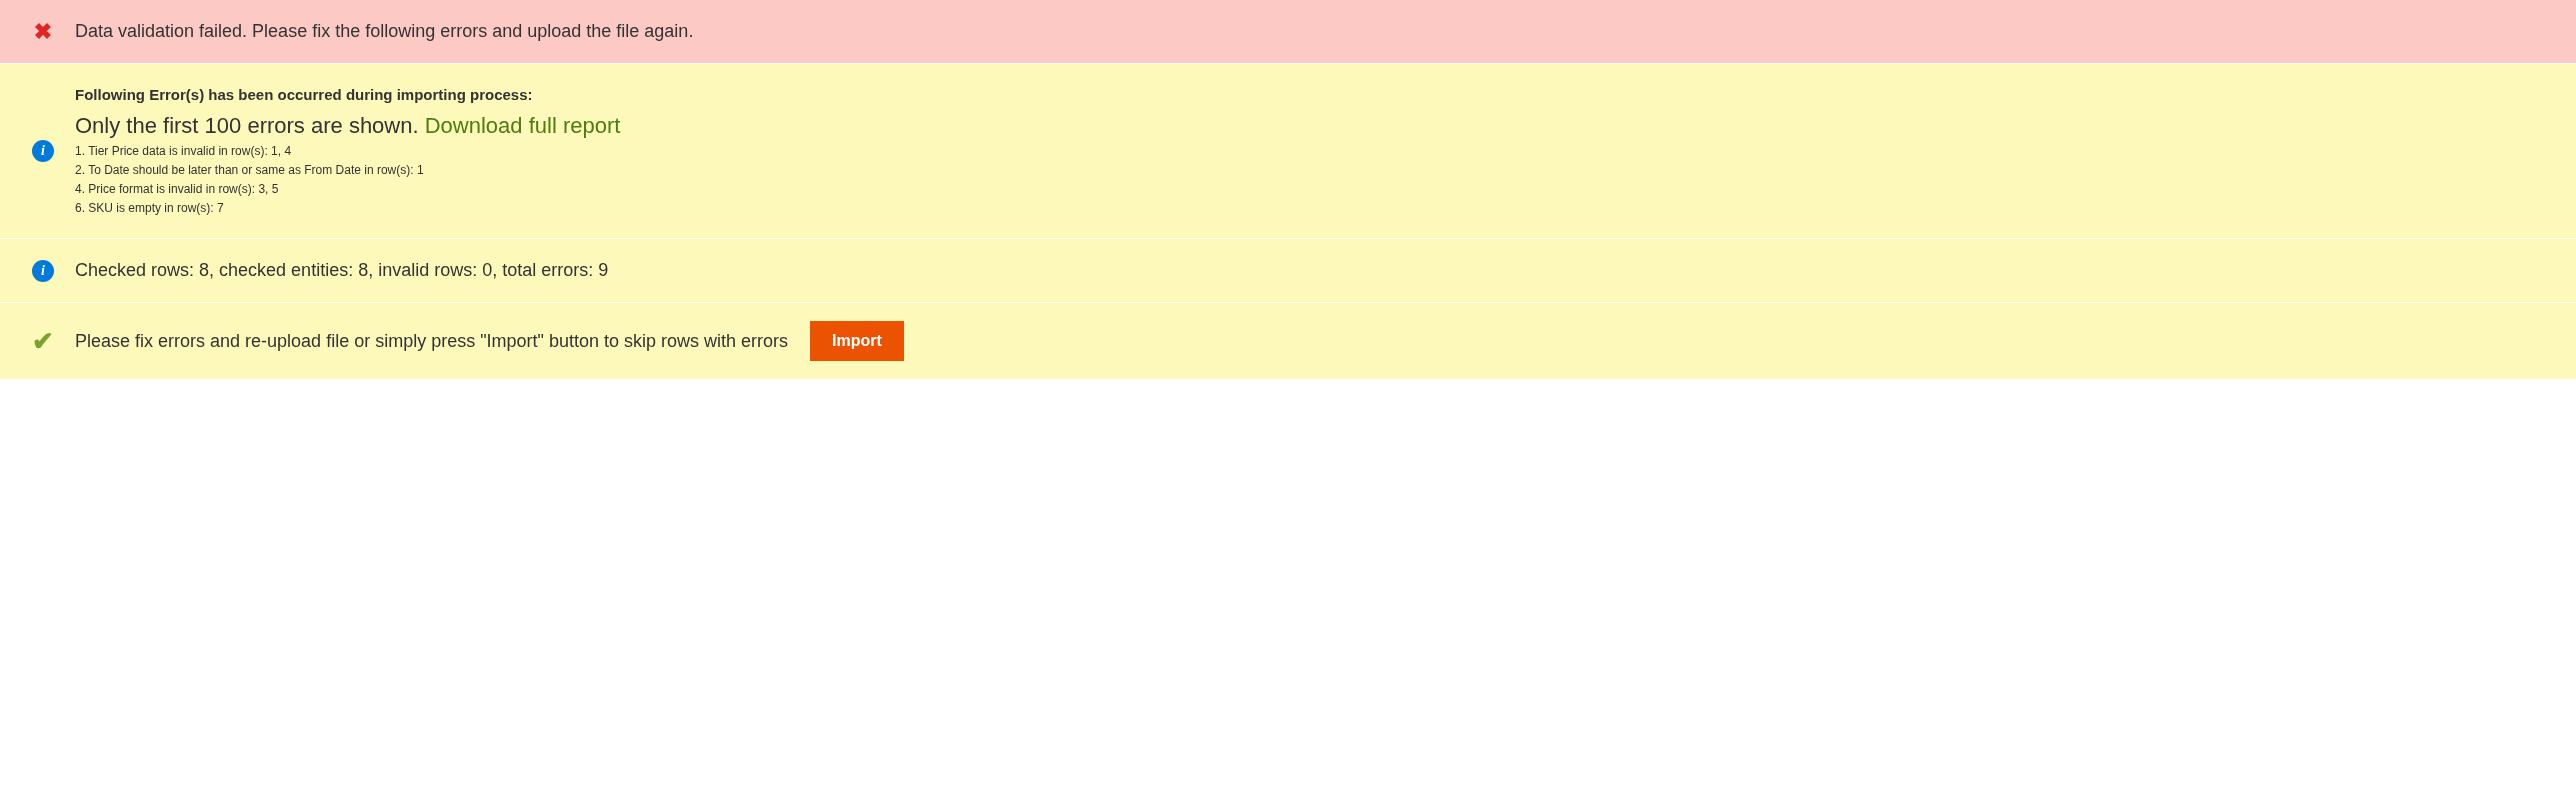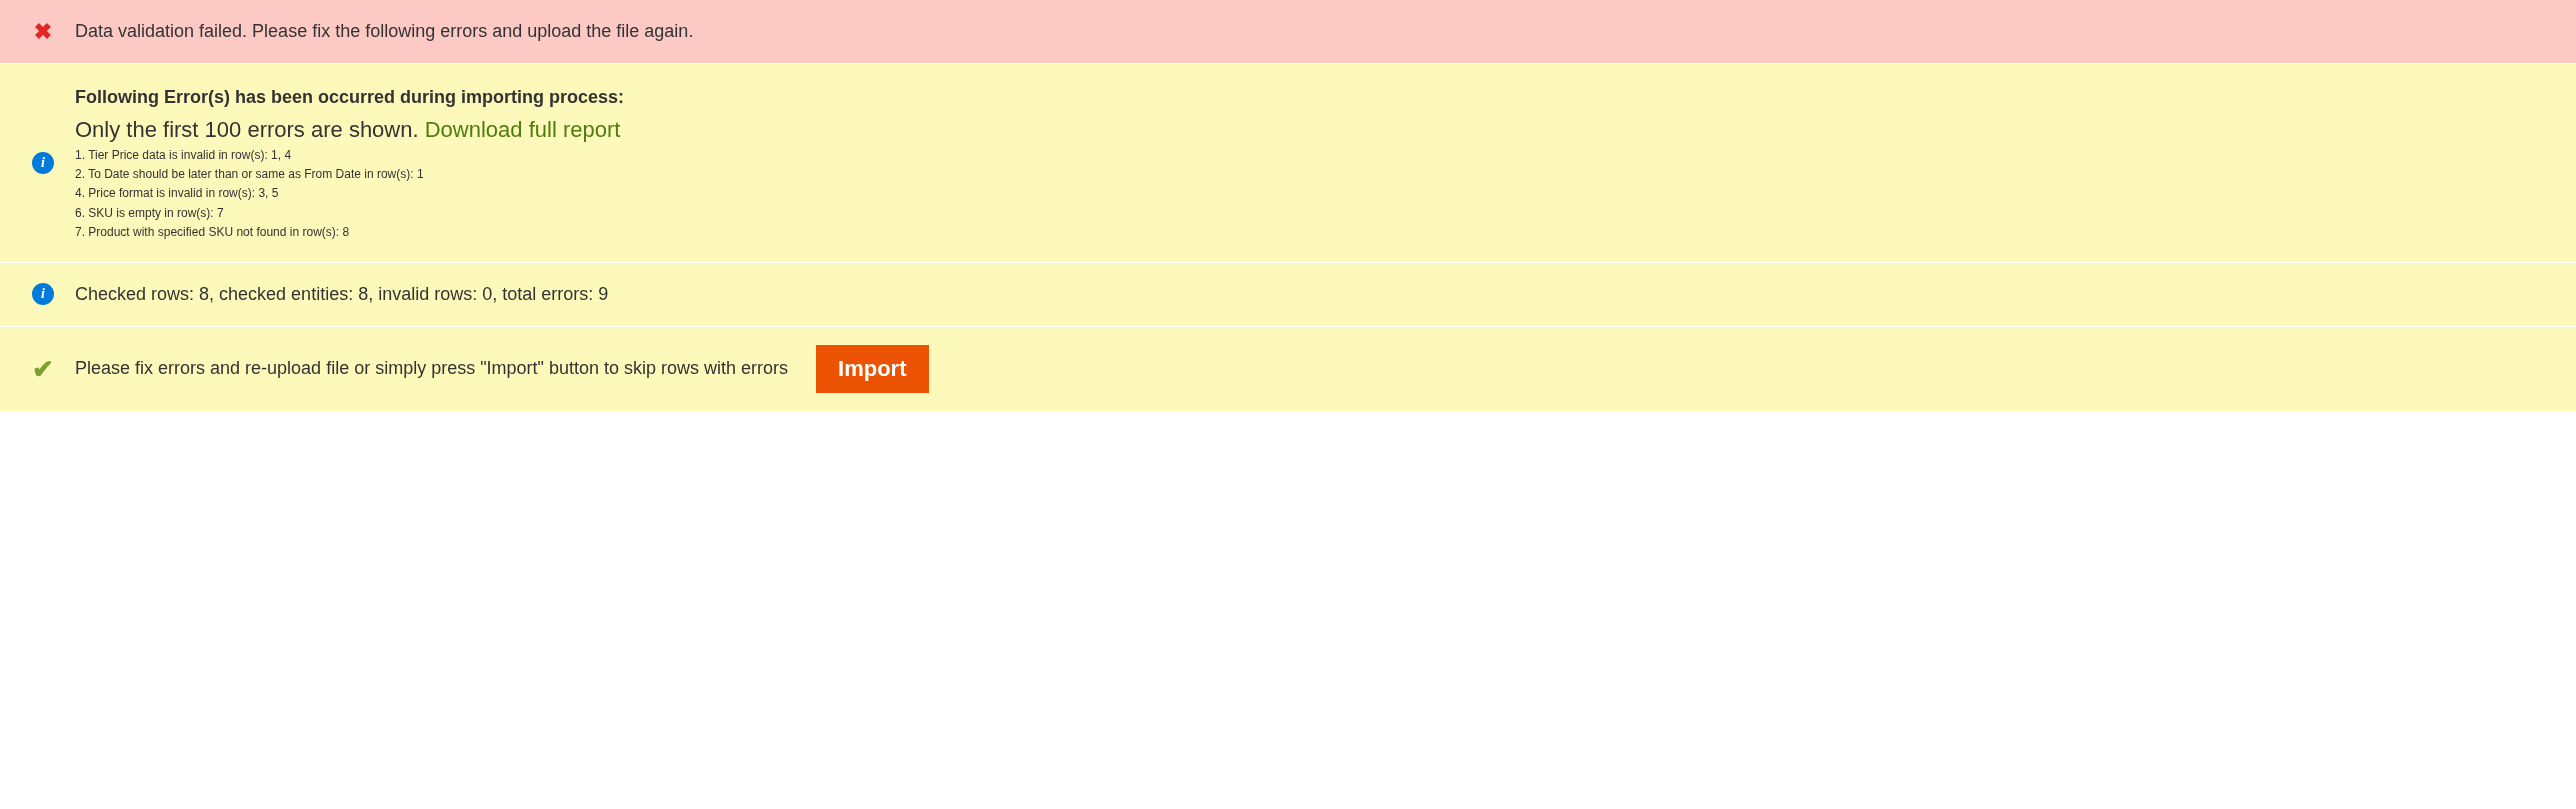--- a/index.html
+++ b/index.html
@@ -78,48 +78,48 @@
       line-height: 1;
       font-weight: bold;
     }
     .message-content {
       color: #333;
       font-size: 18px;
       line-height: 1.5;
     }
     .error-list-title {
       font-weight: 700;
-      font-size: 18px;
+      font-size: 15px;
       margin-bottom: 2px;
     }
     .error-prefix {
       font-size: 22px;
     }
     .download-link {
       color: #4d7c0f;
       text-decoration: none;
       font-size: 22px;
       cursor: pointer;
       text-align: right;
     }
     .error-item {
       font-size: 12px;
       line-height: 1.6;
     }
     .action-row {
       display: flex;
       align-items: center;
-      gap: 28px;
+      gap: 22px;
     }
     .import-button {
       background: #eb5202;
       color: #fff;
       border: none;
       padding: 11px 22px;
-      font-size: 22px;
+      font-size: 16px;
       font-weight: 600;
       cursor: pointer;
       font-family: inherit;
     }
   </style>
 </head>
 <body>
 
 <div class="message-panel message-error">
   <div class="icon-wrapper">
@@ -134,21 +134,20 @@
   </div>
   <div class="message-content">
     <div class="error-list-title">Following Error(s) has been occurred during importing process:</div>
     <div>
       <span class="error-prefix">Only the first 100 errors are shown. </span><a class="download-link">Download full report</a>
     </div>
     <div class="error-item">1. Tier Price data is invalid in row(s): 1, 4</div>
     <div class="error-item">2. To Date should be later than or same as From Date in row(s): 1</div>
     <div class="error-item">4. Price format is invalid in row(s): 3, 5</div>
     <div class="error-item">6. SKU is empty in row(s): 7</div>
-    <div class="error-item">7. Product with specified SKU not found in row(s): 8</div>
   </div>
 </div>
 
 <div class="message-panel message-info message-separator">
   <div class="icon-wrapper">
     <span class="info-icon">i</span>
   </div>
   <div class="message-content">Checked rows: 8, checked entities: 8, invalid rows: 0, total errors: 9</div>
 </div>
 

